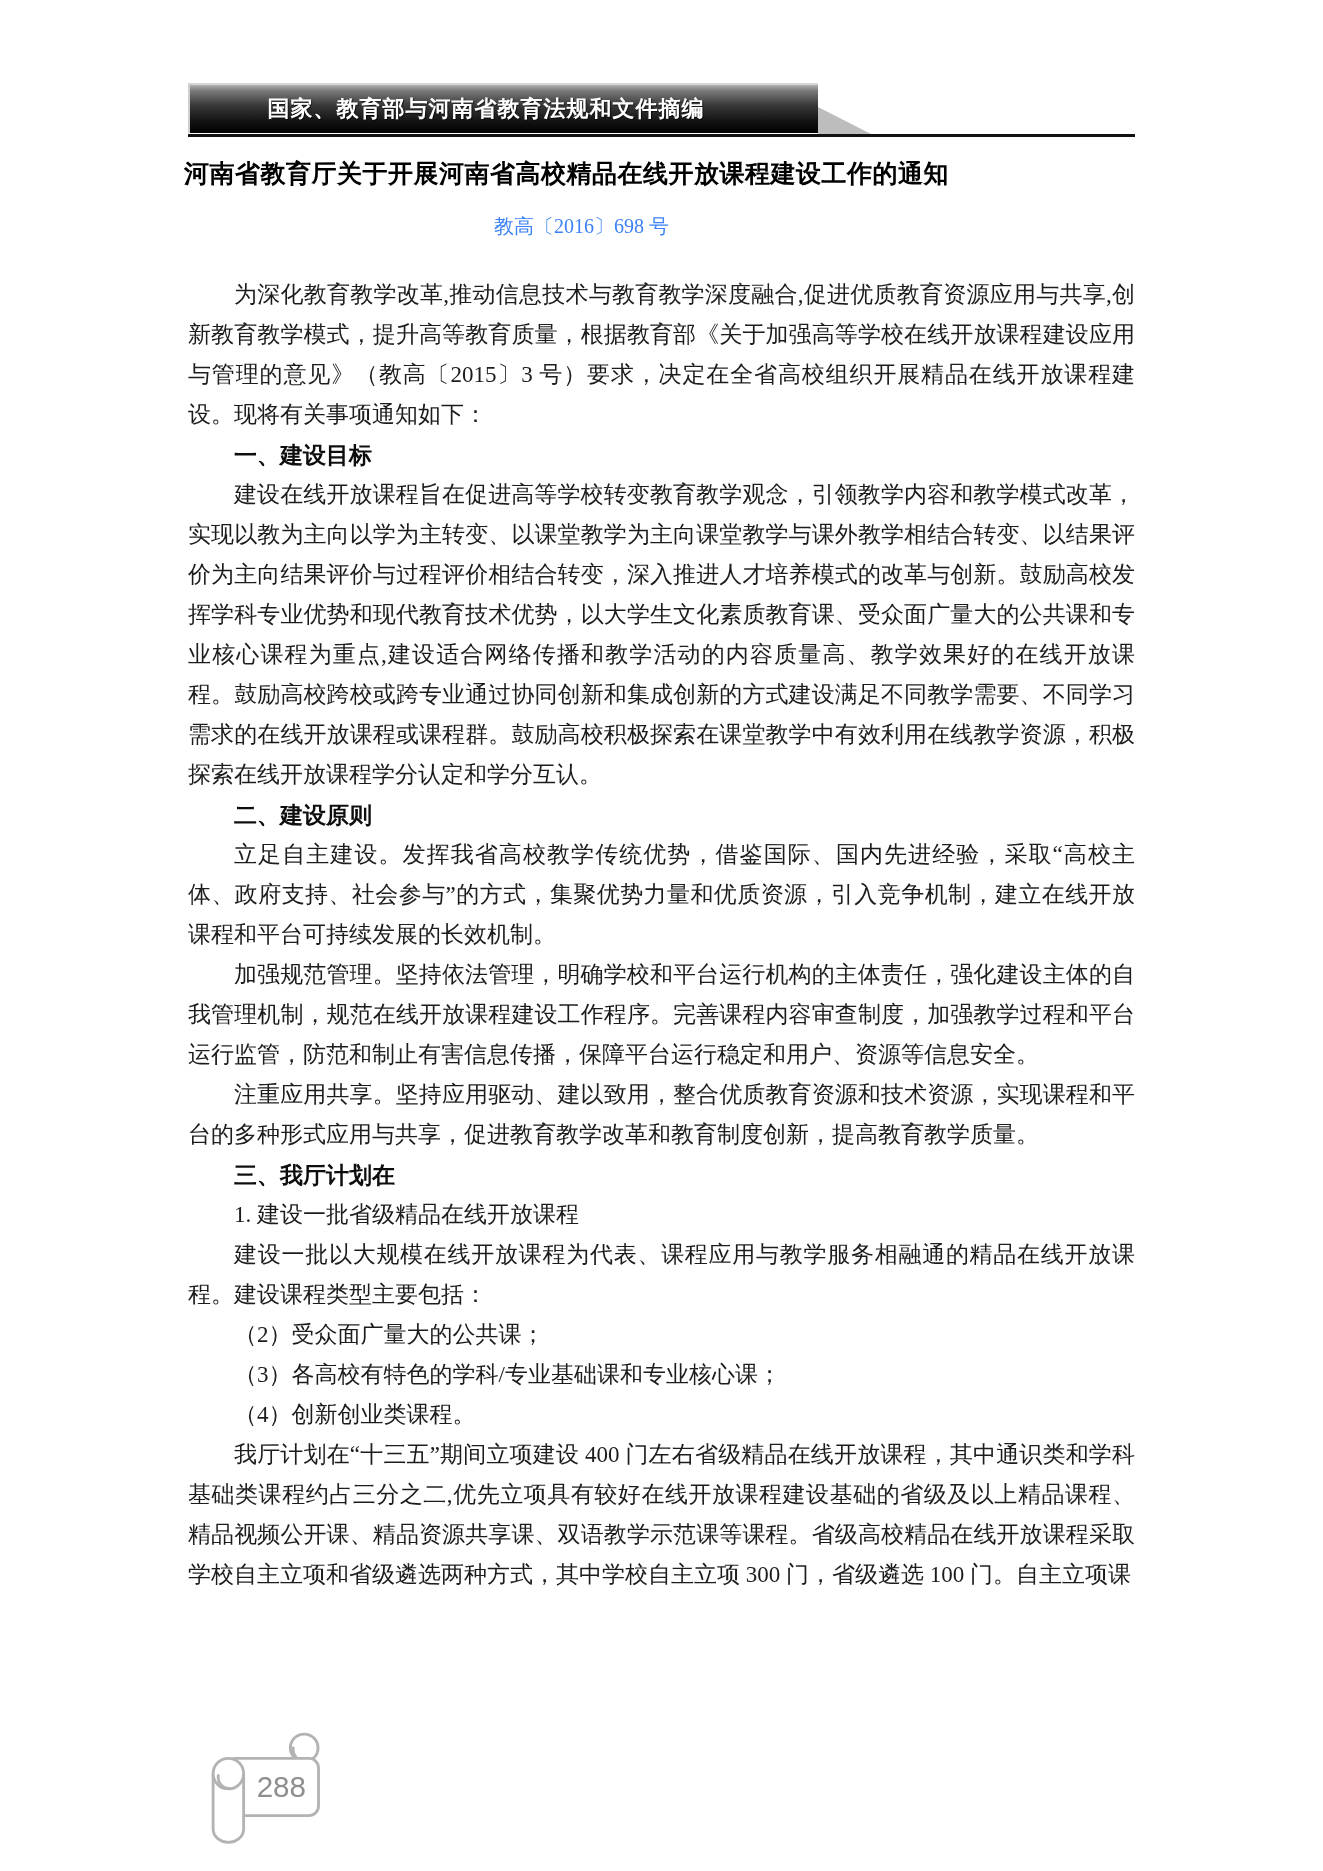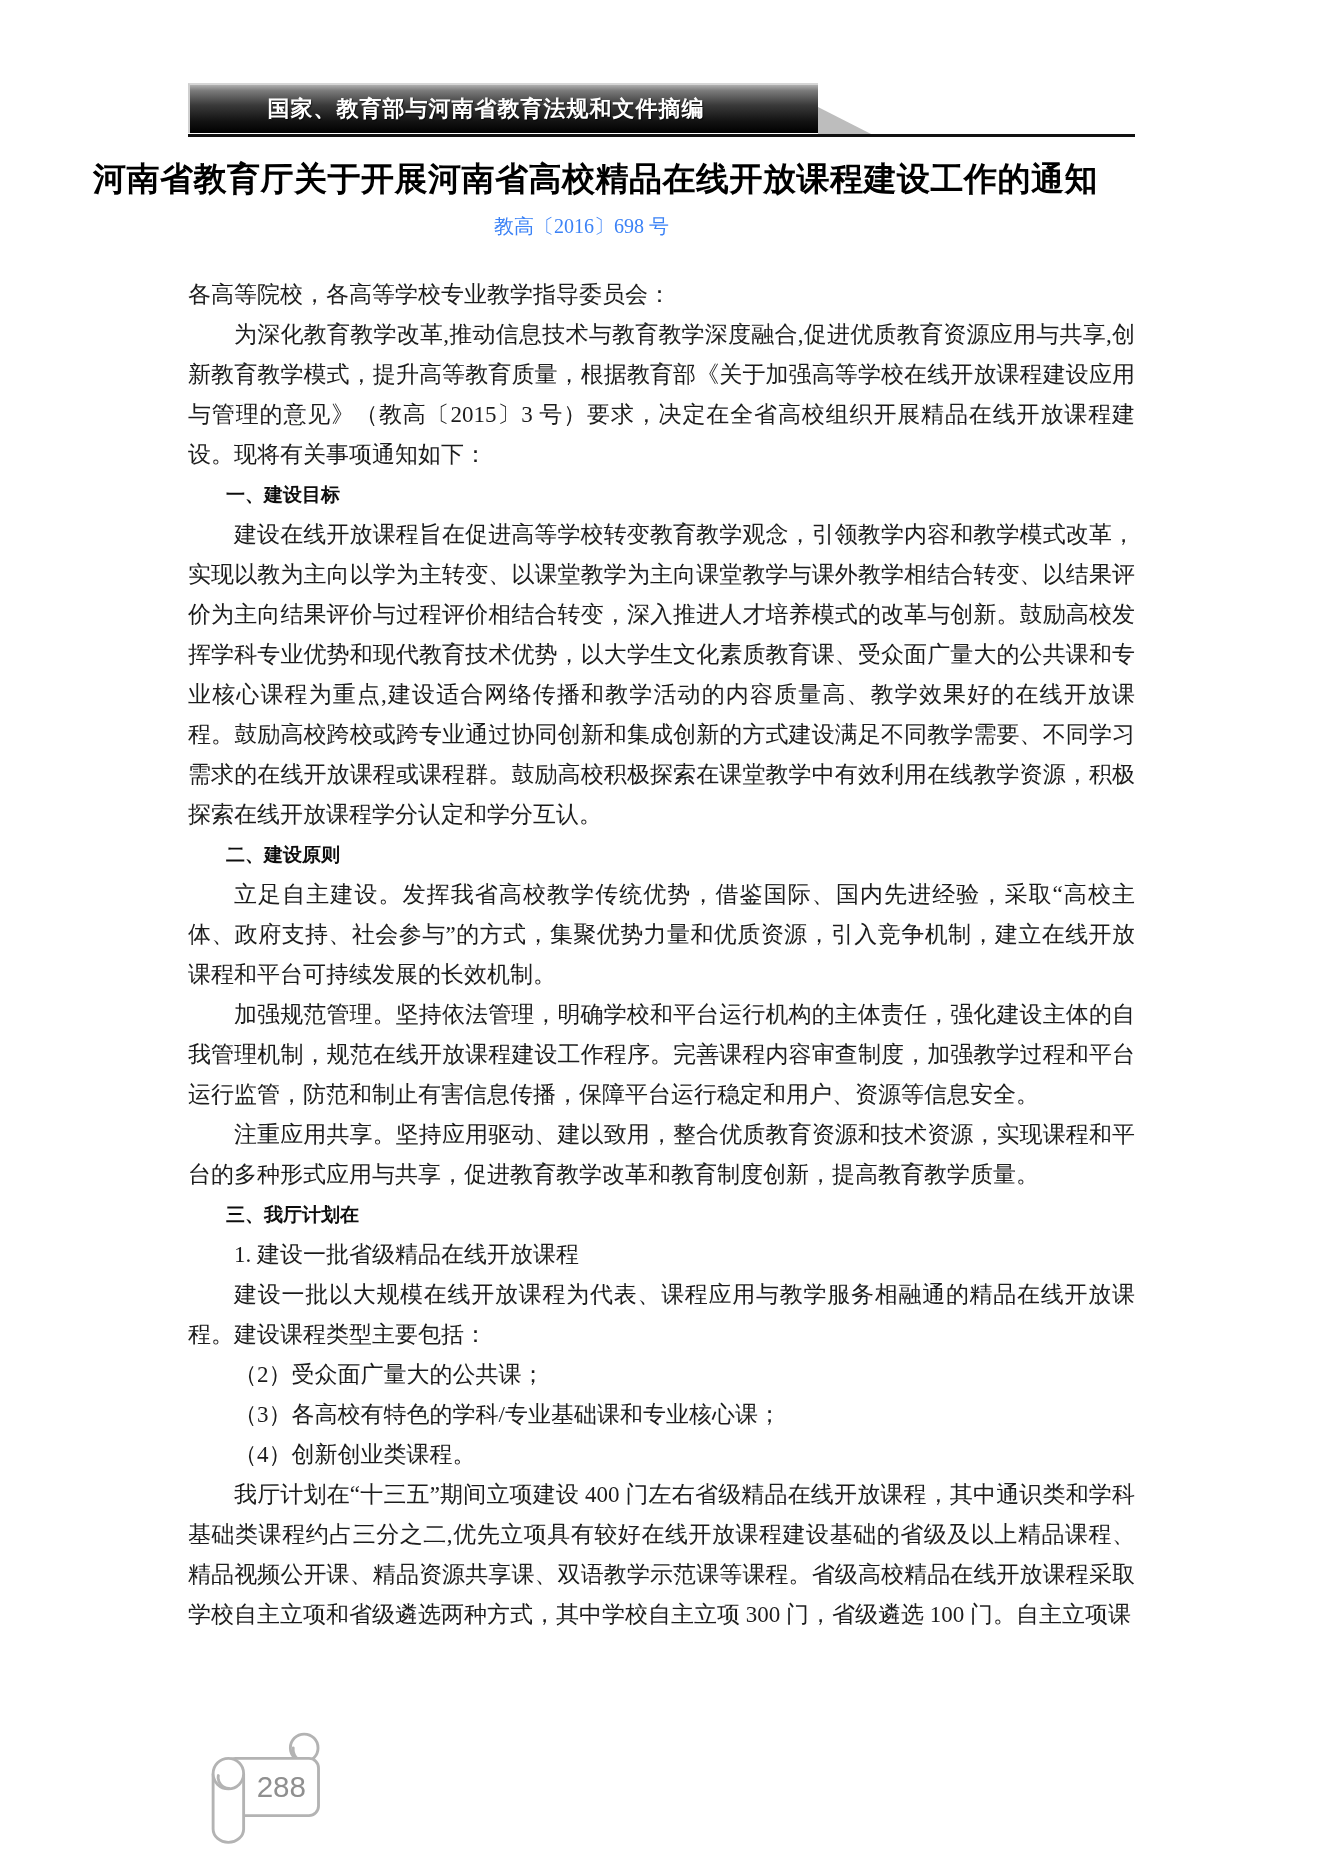--- a/index.html
+++ b/index.html
@@ -65,21 +65,21 @@
   .doc-title {
     position: absolute;
     top: 145px;
     left: 188px;
     width: 947px;
     margin: 0;
     text-align: center;
     transform: translateX(-95px);
     font-family: "Liberation Sans", "DejaVu Sans", sans-serif;
     font-weight: 700;
-    font-size: 33px;
+    font-size: 25px;
     letter-spacing: 0.5px;
     color: #000000;
     white-space: nowrap;
   }
   .doc-number {
     position: absolute;
     top: 201px;
     left: 188px;
     width: 947px;
     text-align: center;
@@ -98,21 +98,21 @@
     line-height: 40px;
     text-align: justify;
     color: #1c1c1c;
   }
   .doc-body p { margin: 0; }
   .indent { text-indent: 2em; }
   .section-heading {
     margin: 0;
     font-family: "Liberation Sans", "DejaVu Sans", sans-serif;
     font-weight: 700;
-    font-size: 19px;
+    font-size: 23px;
     line-height: 40px;
     text-indent: 2em;
     color: #0d0d0d;
     text-align: left;
   }
   .sub-item { text-indent: 2em; }
   .list-item { text-indent: 2em; }
 
   
   .page-footer {
@@ -132,21 +132,20 @@
   <div class="band-bar">
     <span class="band-title">国家、教育部与河南省教育法规和文件摘编</span>
   </div>
   <div class="band-arrow"></div>
   <div class="band-line"></div>
 
   <h1 class="doc-title">河南省教育厅关于开展河南省高校精品在线开放课程建设工作的通知</h1>
   <div class="doc-number">教高〔2016〕698 号</div>
 
   <div class="doc-body">
-    <p class="salutation">各高等院校，各高等学校专业教学指导委员会：</p>
     <p class="indent">为深化教育教学改革,推动信息技术与教育教学深度融合,促进优质教育资源应用与共享,创新教育教学模式，提升高等教育质量，根据教育部《关于加强高等学校在线开放课程建设应用与管理的意见》（教高〔2015〕3 号）要求，决定在全省高校组织开展精品在线开放课程建设。现将有关事项通知如下：</p>
 
     <p class="section-heading">一、建设目标</p>
     <p class="indent">建设在线开放课程旨在促进高等学校转变教育教学观念，引领教学内容和教学模式改革，实现以教为主向以学为主转变、以课堂教学为主向课堂教学与课外教学相结合转变、以结果评价为主向结果评价与过程评价相结合转变，深入推进人才培养模式的改革与创新。鼓励高校发挥学科专业优势和现代教育技术优势，以大学生文化素质教育课、受众面广量大的公共课和专业核心课程为重点,建设适合网络传播和教学活动的内容质量高、教学效果好的在线开放课程。鼓励高校跨校或跨专业通过协同创新和集成创新的方式建设满足不同教学需要、不同学习需求的在线开放课程或课程群。鼓励高校积极探索在课堂教学中有效利用在线教学资源，积极探索在线开放课程学分认定和学分互认。</p>
 
     <p class="section-heading">二、建设原则</p>
     <p class="indent">立足自主建设。发挥我省高校教学传统优势，借鉴国际、国内先进经验，采取“高校主体、政府支持、社会参与”的方式，集聚优势力量和优质资源，引入竞争机制，建立在线开放课程和平台可持续发展的长效机制。</p>
     <p class="indent">加强规范管理。坚持依法管理，明确学校和平台运行机构的主体责任，强化建设主体的自我管理机制，规范在线开放课程建设工作程序。完善课程内容审查制度，加强教学过程和平台运行监管，防范和制止有害信息传播，保障平台运行稳定和用户、资源等信息安全。</p>
     <p class="indent">注重应用共享。坚持应用驱动、建以致用，整合优质教育资源和技术资源，实现课程和平台的多种形式应用与共享，促进教育教学改革和教育制度创新，提高教育教学质量。</p>
 

